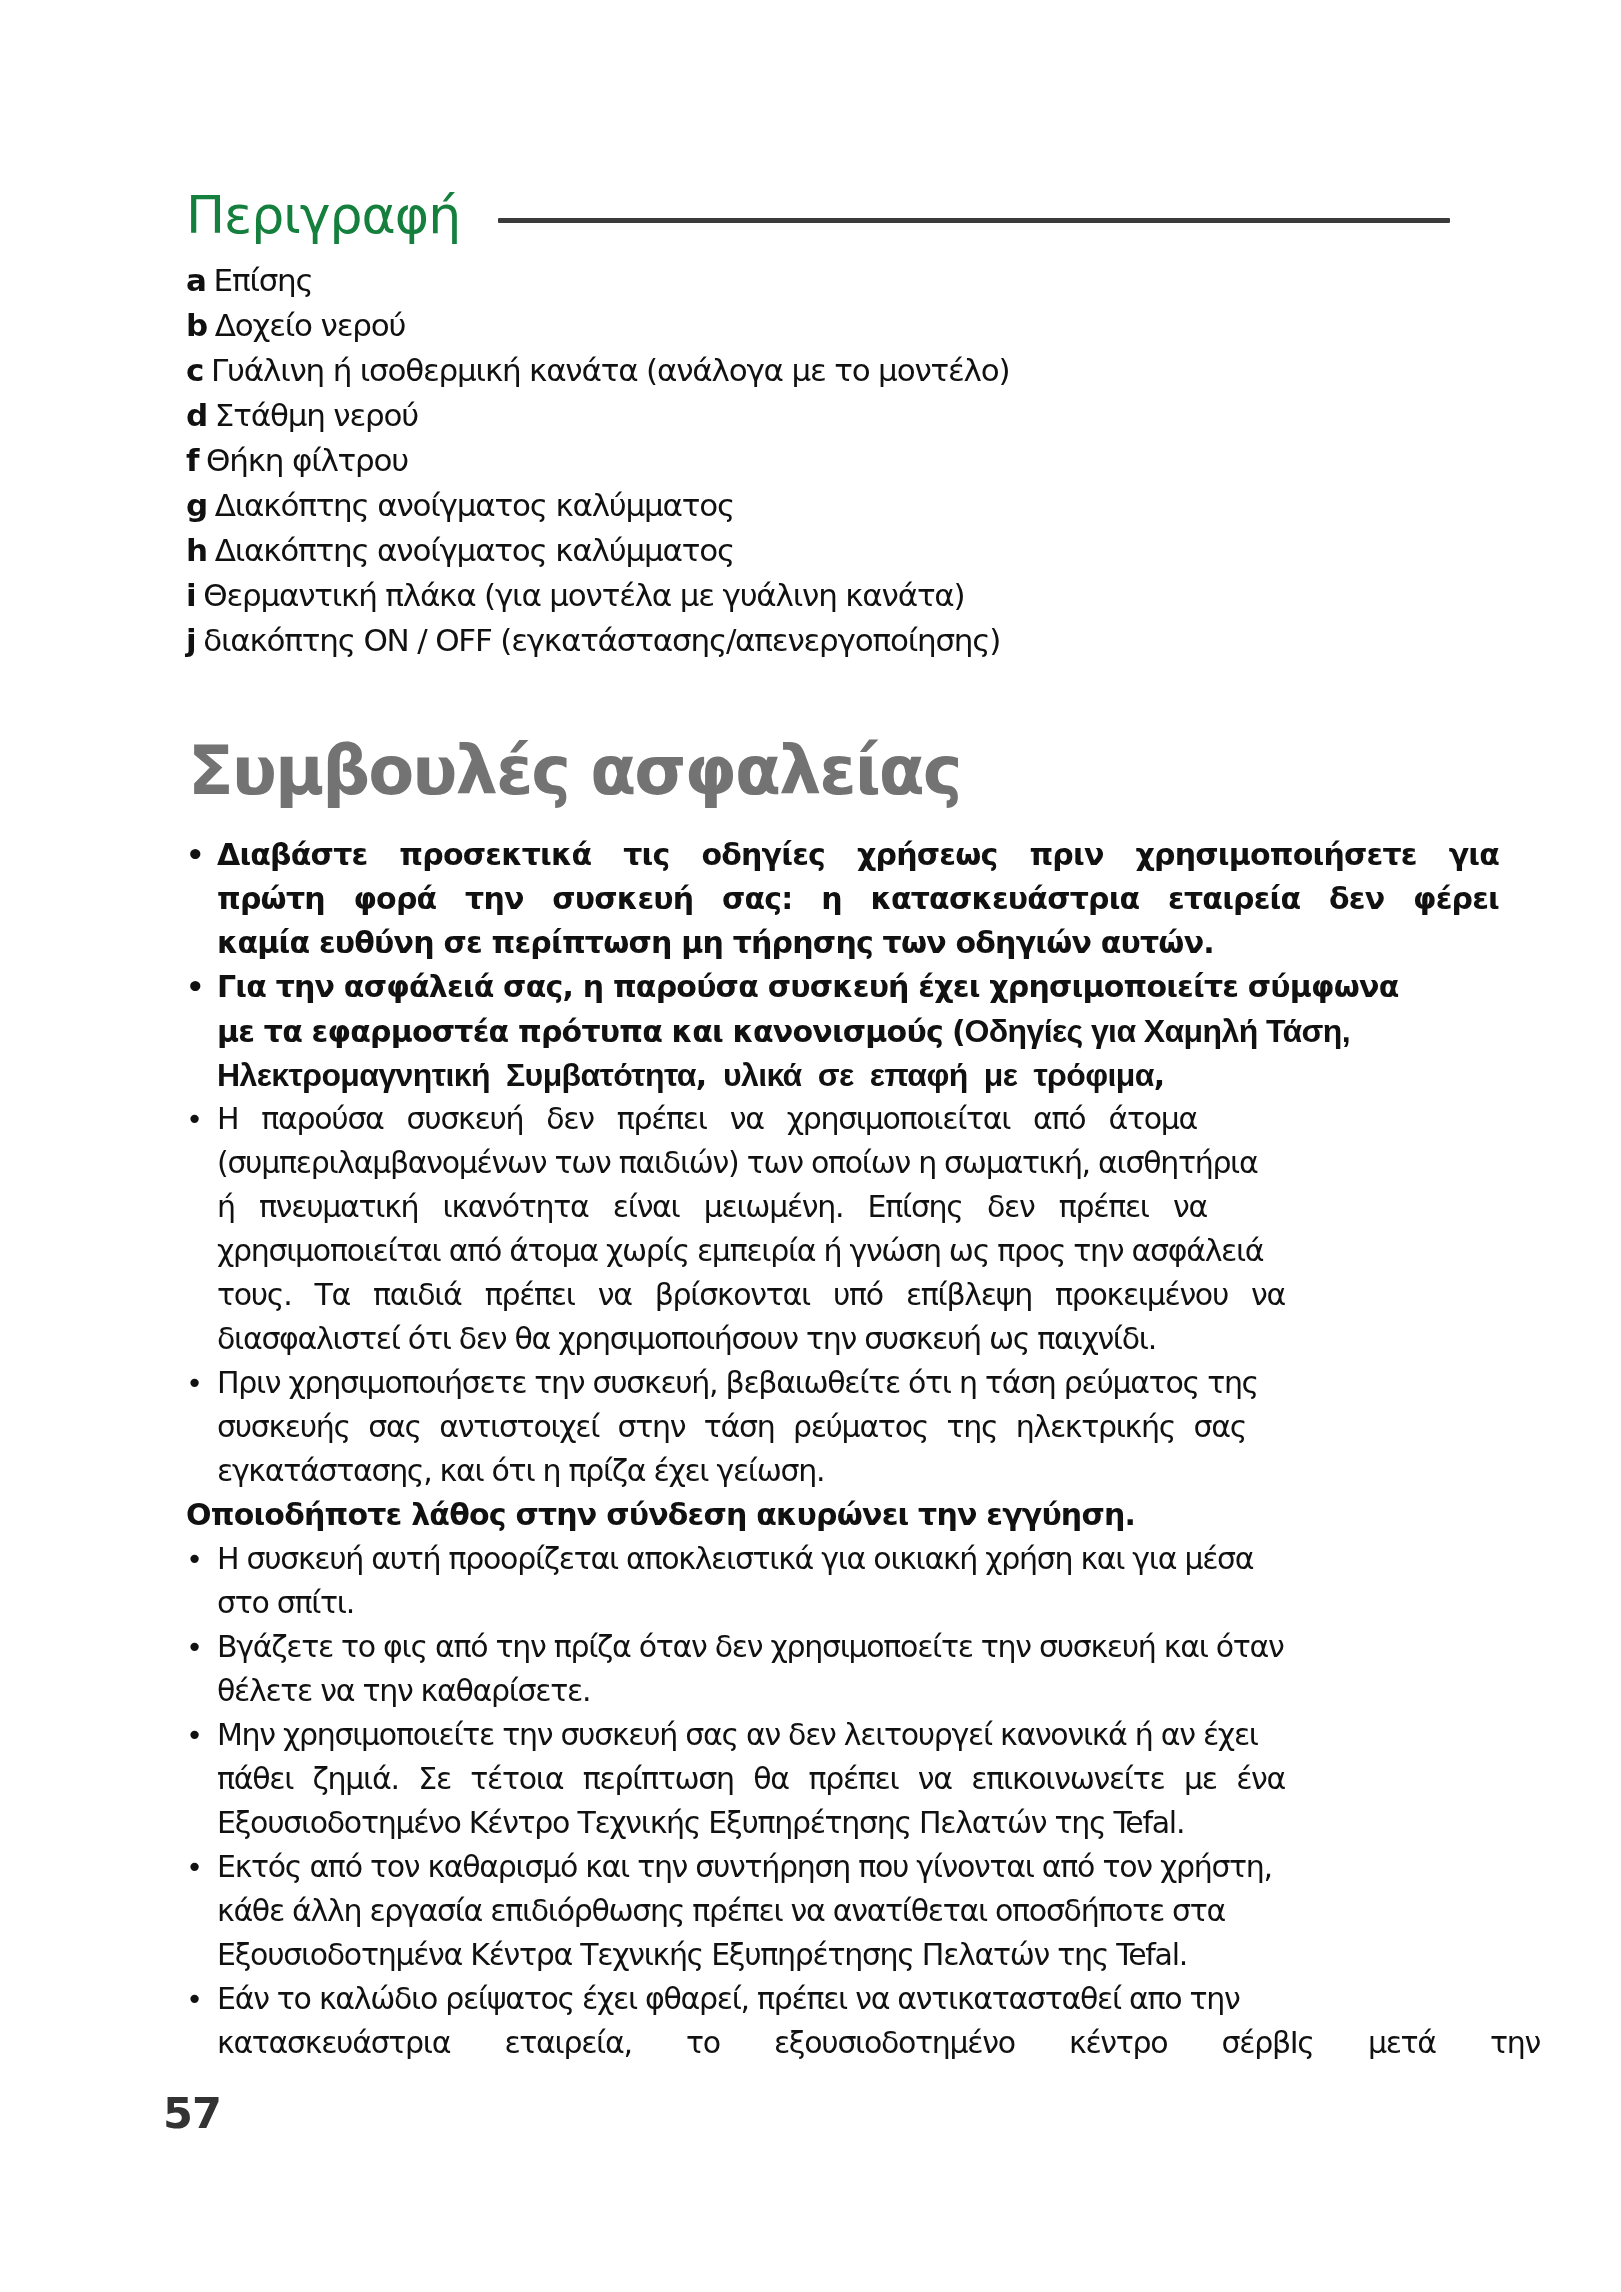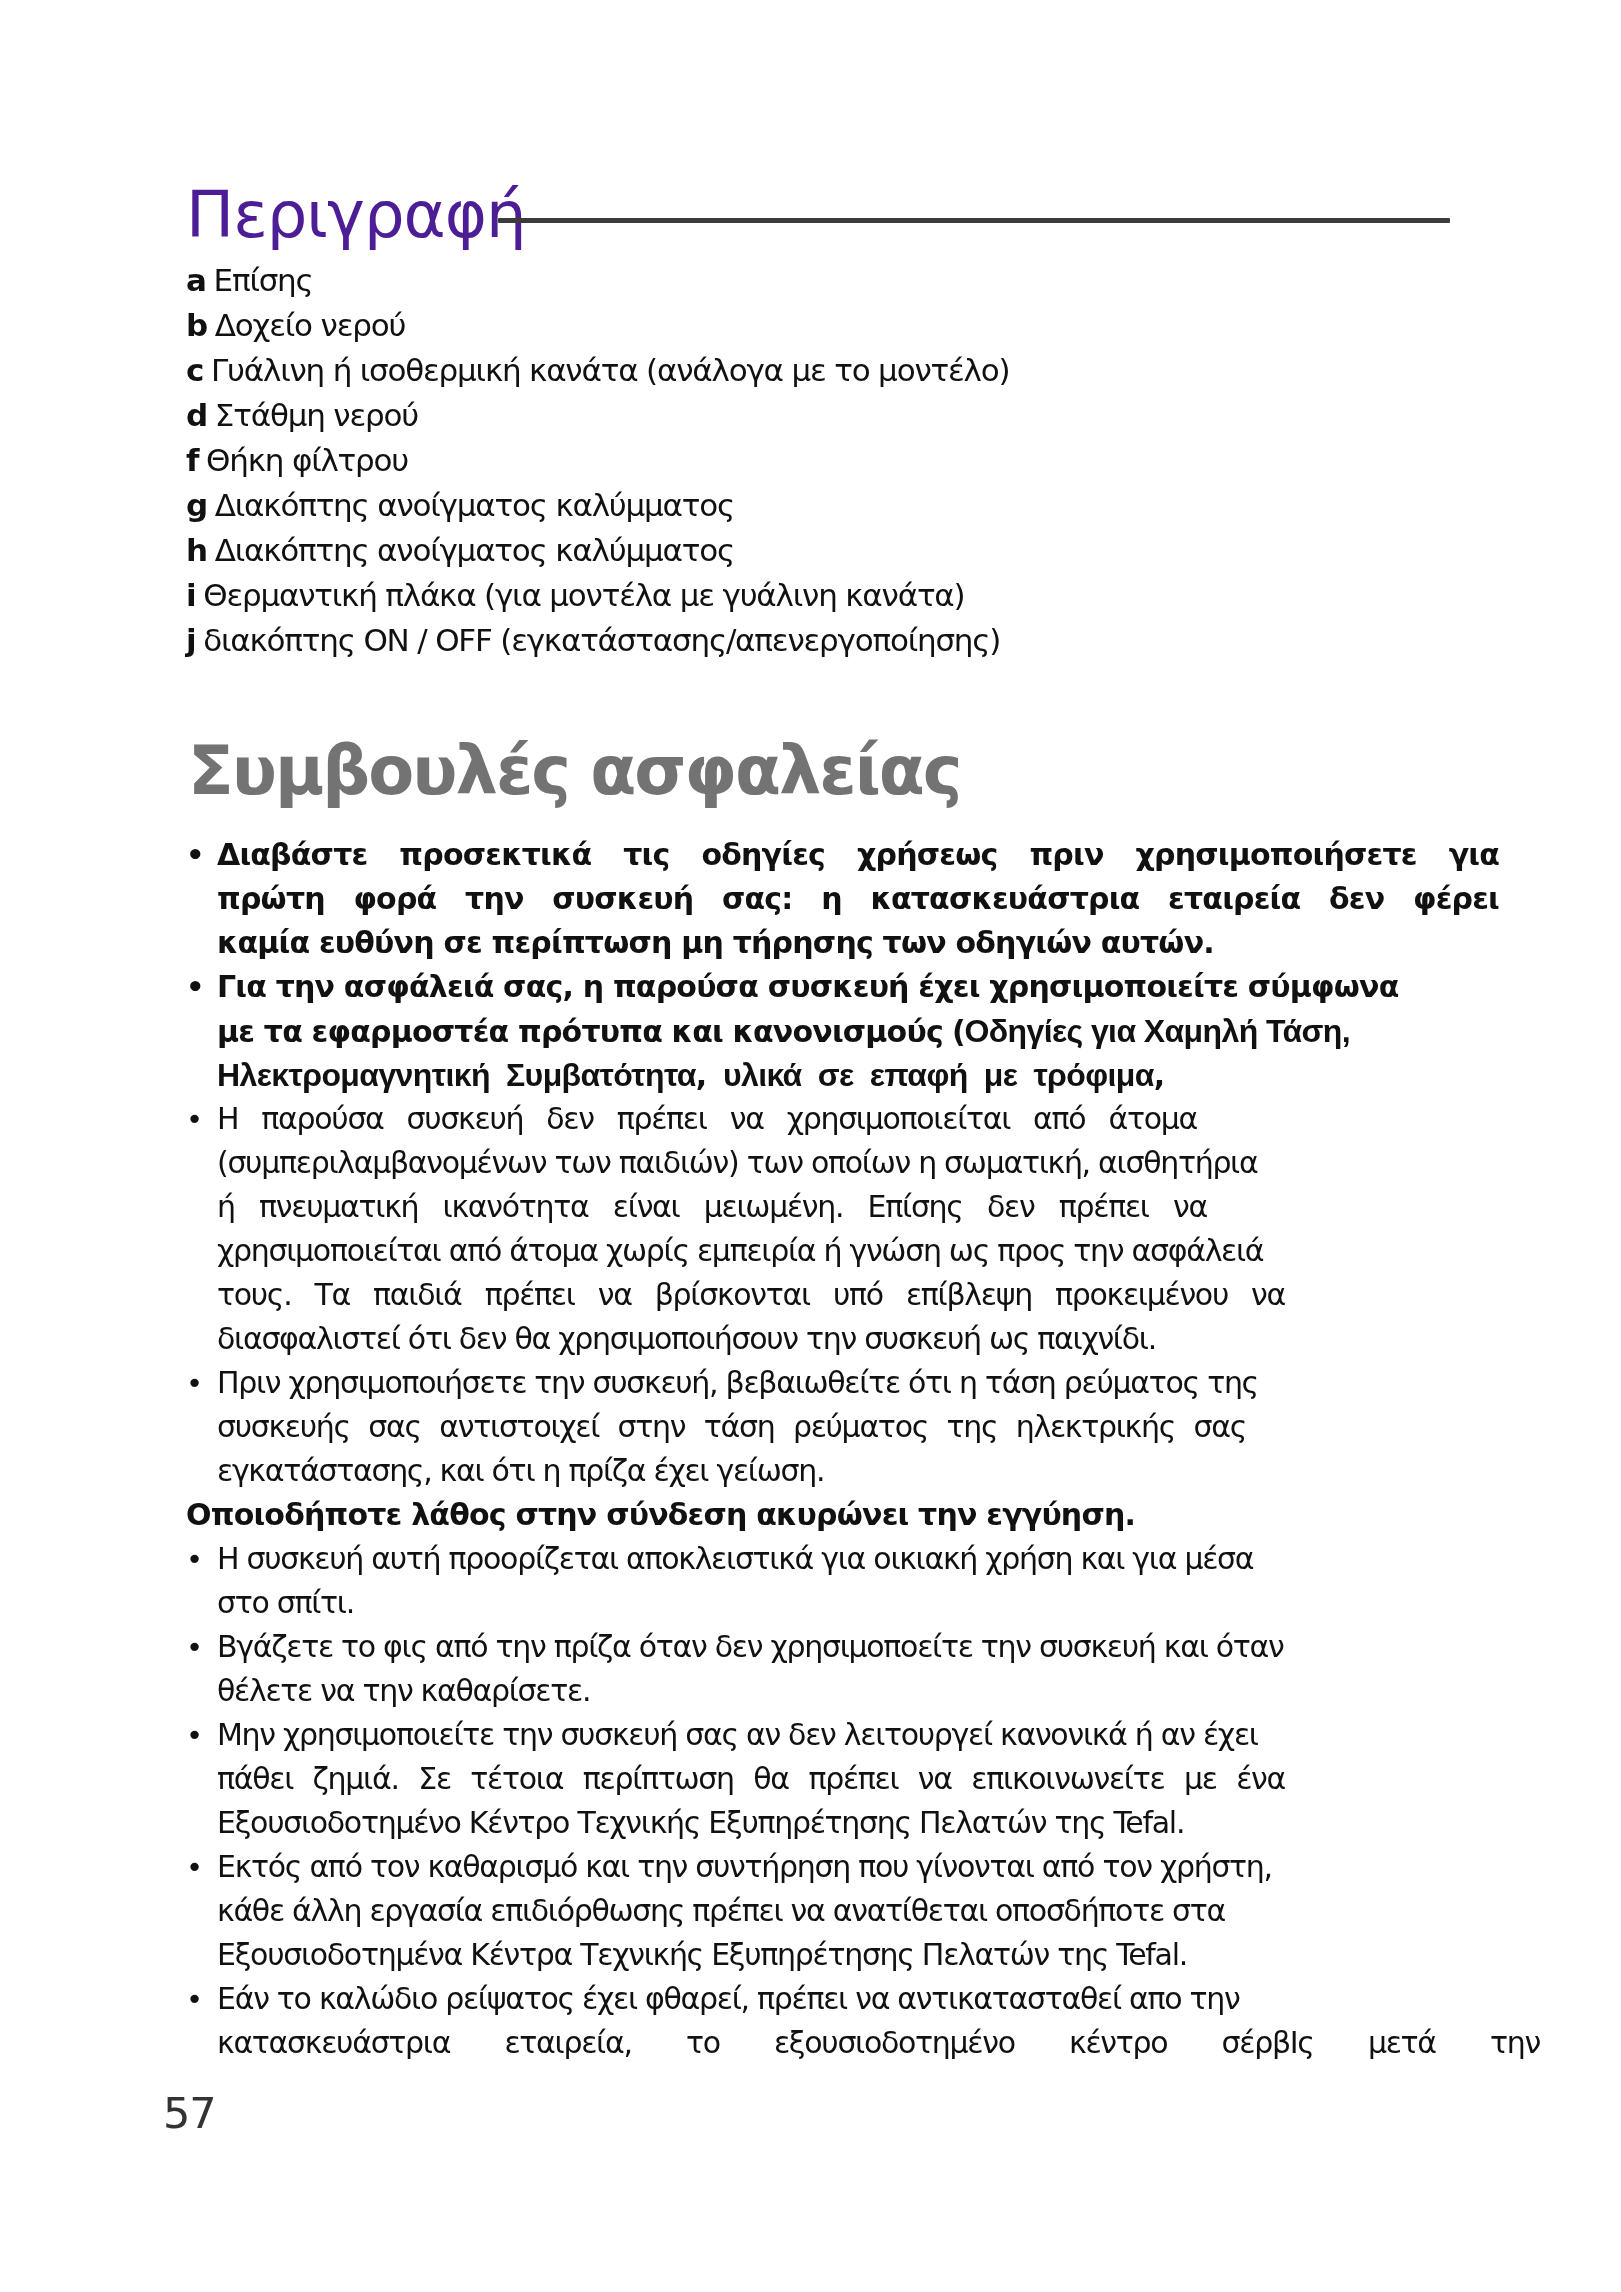--- a/index.html
+++ b/index.html
@@ -1,22 +1,22 @@
 <!DOCTYPE html>
 <html><head>
 <meta charset="utf-8">
 <style>
   html, body { margin:0; padding:0; background:#ffffff; }
   body { width:1621px; height:2293px; position:relative; overflow:hidden; color:#111111;
          font-family:"DejaVu Sans", sans-serif; }
   .page { position:absolute; left:0; top:0; width:1621px; height:2293px; }
 
   .desc-header { position:absolute; left:186px; top:176px; width:1264px; height:78px; }
-  .desc-title { position:absolute; left:0; top:0; font-family:"DejaVu Sans", sans-serif; font-size:64px;
-                color:#4c1d95; letter-spacing:-1px; line-height:78px; font-weight:normal; }
+  .desc-title { position:absolute; left:0; top:0; font-family:"DejaVu Sans", sans-serif; font-size:52px;
+                color:#15803d; letter-spacing:-1px; line-height:78px; font-weight:normal; }
   .desc-rule { position:absolute; left:312px; top:42px; right:0; height:4.9px; background:#3b3b3b; border-radius:1px; }
 
   .parts-list { position:absolute; left:186px; top:258px; width:1176px; margin:0; padding:0; list-style:none; }
   .parts-list li { font-size:31px; line-height:45px; height:45px; white-space:nowrap;
                    font-family:"DejaVu Sans", sans-serif; letter-spacing:-1.2px; color:#111; }
   .parts-list .letter { font-weight:bold; margin-right:7.8px; }
 
   .safety-title { position:absolute; left:184px; top:723px; font-family:"DejaVu Sans", sans-serif; font-weight:bold;
                   font-size:67px; line-height:88px; letter-spacing:-2px; color:#737373; margin:4px; }
 
@@ -24,21 +24,21 @@
   .line { position:relative; height:44px; line-height:44px; font-size:30px; white-space:nowrap;
           letter-spacing:-0.9px; color:#111; }
   .ind { padding-left:31px; }
   .bul { position:absolute; left:0; top:0; font-size:29px; }
   .bold-cond { font-family:"Liberation Sans", sans-serif; font-weight:bold; font-size:32px; letter-spacing:-0.6px; }
   .bold-sans { font-family:"DejaVu Sans", sans-serif; font-weight:bold; font-size:30px; letter-spacing:-0.8px; }
   .reg { font-family:"DejaVu Sans", sans-serif; font-size:30px; letter-spacing:-1.3px; }
   .just { text-align:justify; text-align-last:justify; width:1313px; }
   .just.ind { width:1282px; }
 
-  .page-number { position:absolute; left:163px; top:2088px; font-family:"DejaVu Sans", sans-serif; font-weight:normal;
+  .page-number { position:absolute; left:163px; top:2088px; font-family:"DejaVu Sans", sans-serif; font-weight:bold;
                  font-size:43px; color:#333333; letter-spacing:-1px; }
 </style>
 </head>
 <body>
 
 <div class="page">
 
   <div class="desc-header">
     <h2 class="desc-title" style="margin:0">Περιγραφή</h2>
     <div class="desc-rule"></div>

